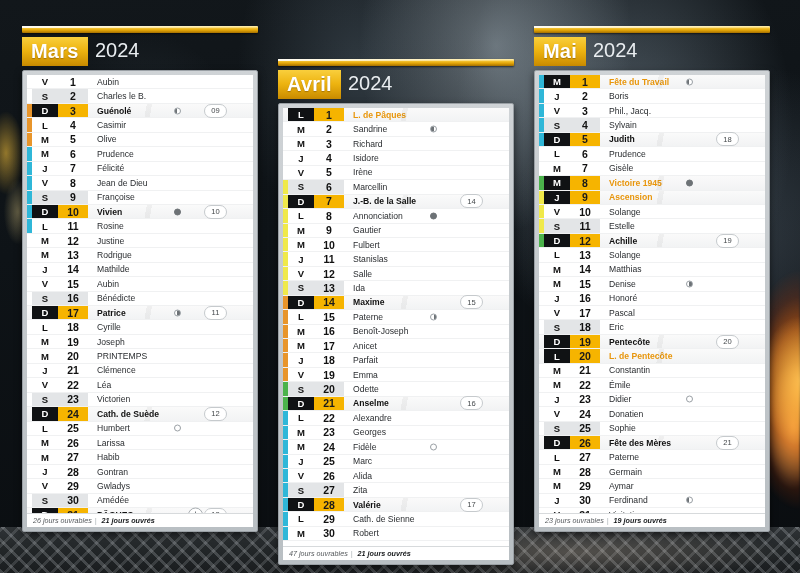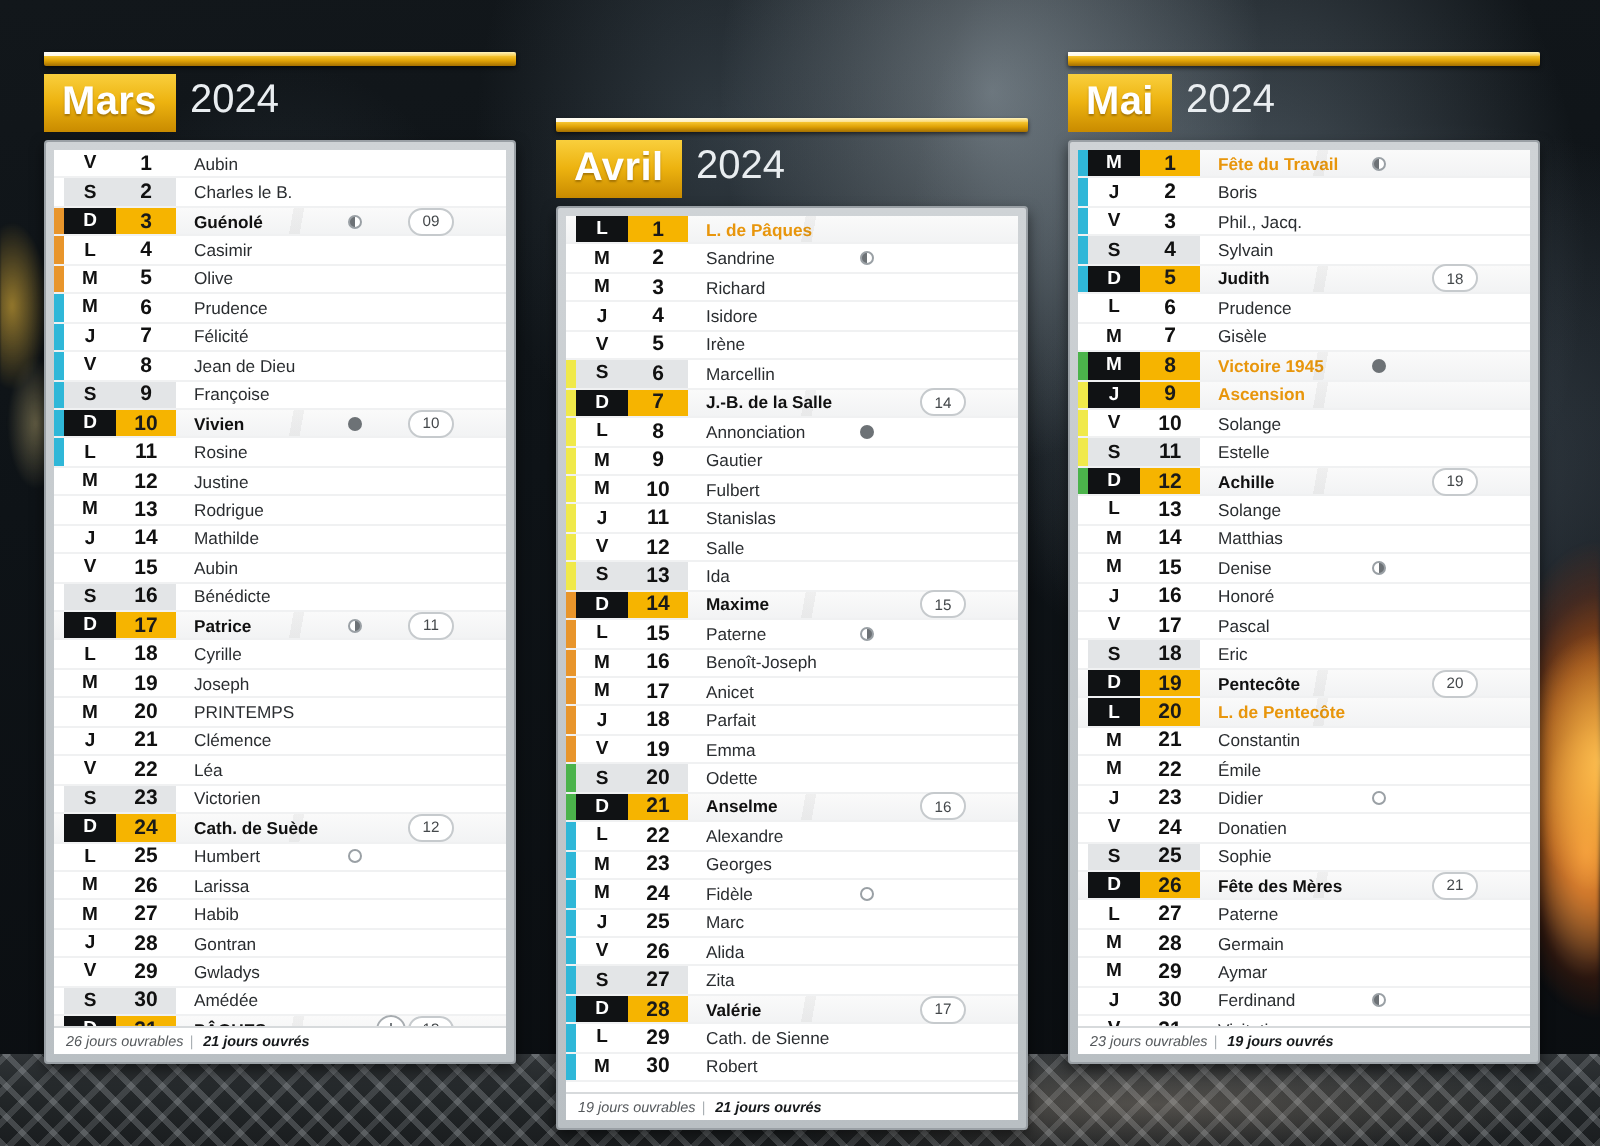--- a/index.html
+++ b/index.html
@@ -529,21 +529,21 @@
             <div class="num">29</div>
             <div class="nm">Cath. de Sienne</div>
           </div>
           <div class="row ">
             <div class="zone" style="background: rgb(47, 183, 216);"></div>
             <div class="dow">M</div>
             <div class="num">30</div>
             <div class="nm">Robert</div>
           </div>
           <div class="foot">
-            <span>19 jours ouvrables</span>
+            <span>47 jours ouvrables</span>
             <span class="sep">|</span>
             <b>21 jours ouvrés</b>
           </div>
         </div>
       </div>
     </div>
     <div class="month m2">
       <div class="goldbar"></div>
       <div class="mhead">
         <div class="tag">

